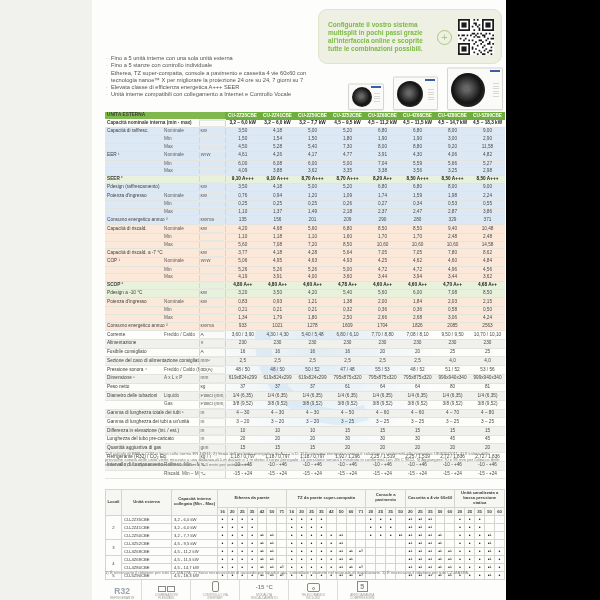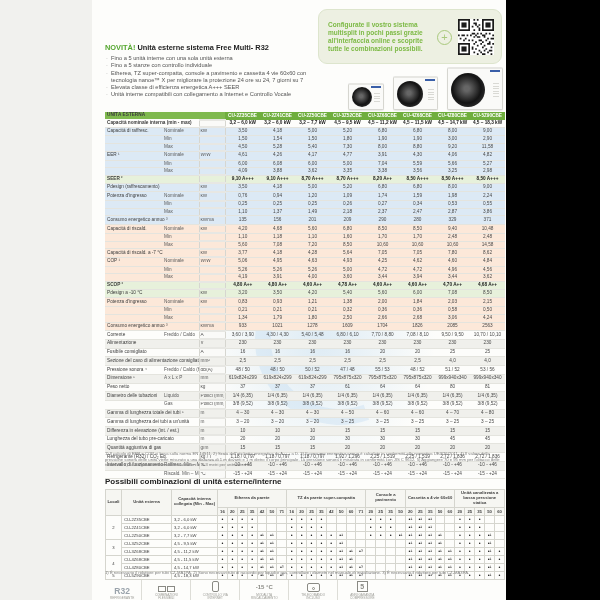--- a/index.html
+++ b/index.html
@@ -69,24 +69,20 @@
   .gl-5{width:11px;height:11px;border:1px solid #8a8a84;font-size:7px;font-weight:bold;color:#8a8a84;text-align:center;line-height:10px}
 </style>
 </head>
 <body>
 
 <div class="page">
   <div class="gutter"></div>
   <div class="wm"></div>
   <div class="swoosh"></div>
 
-  <div class="subtitle">
-    <span class="nov">NOVITÀ!</span>
-    <span>Unità esterne sistema Free Multi- R32</span>
-  </div>
   <ul class="features">
       <li>Fino a 5 unità interne con una sola unità esterna</li>
       <li>Fino a 5 stanze con controllo individuale</li>
       <li>Etherea, TZ super-compatta, console a pavimento e cassetta 4 vie 60x60 con tecnologia nanoe™ X per migliorare la protezione 24 ore su 24, 7 giorni su 7</li>
       <li>Elevata classe di efficienza energetica A+++ SEER</li>
       <li>Unità interne compatibili con collegamento a Internet e Controllo Vocale</li>
     </ul>
 
   <div class="config">
     <div class="txt">Configurate il vostro sistema multisplit in pochi passi grazie all'interfaccia online e scoprite tutte le combinazioni possibili.</div>
@@ -690,21 +686,20 @@
           <td>-15 - +24</td>
           <td>-15 - +24</td>
           <td>-15 - +24</td>
           <td>-15 - +24</td>
         </tr>
       </tbody>
   </table>
 
   <div class="footnote">1) Il calcolo di EER e COP si basa sulla norma EN 14511. 2) Scala dell'etichetta energetica da A+++ a D. 3) Il consumo energetico annuo è calcolato in conformità alla normativa UE/626/2011. 4) Il valore della pressione sonora delle unità viene misurato a una distanza di 1 m davanti e 1 m dietro il corpo principale. La pressione sonora è misurata in conformità con JIS C 9612. 5) Aggiungere 70 e 95 mm per l'attacco delle tubazioni. 6) La lunghezza minima delle tubazioni è di 3 metri per unità interna.</div>
 
-  <div class="combos-title">Possibili combinazioni di unità esterne/interne</div>
   <table class="combo">
     <tbody>
         <tr>
           <th rowspan="2" style="width: 16px;">Locali</th>
           <th rowspan="2" style="width: 50px;">Unità esterna</th>
           <th rowspan="2" style="width: 46px;">Capacità interna collegata (Min - Max)</th>
           <th class="gstart" colspan="7">Etherea da parete</th>
           <th class="gstart" colspan="8">TZ da parete super-compatta</th>
           <th class="gstart" colspan="4">Console a pavimento</th>
           <th class="gstart" colspan="5">Cassetta a 4 vie 60x60</th>

